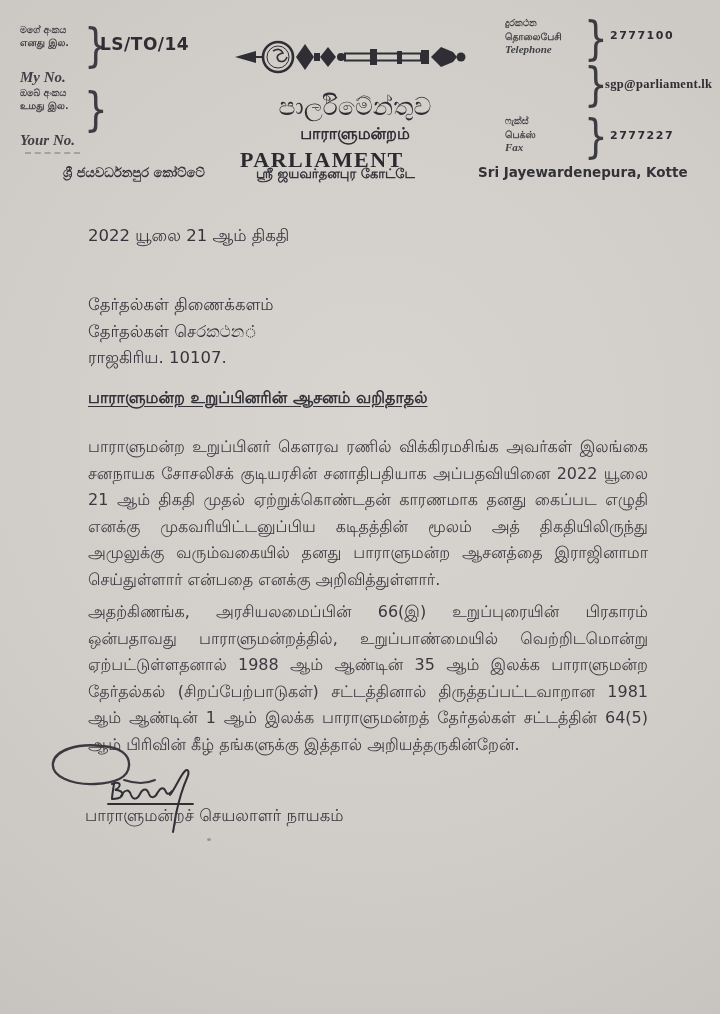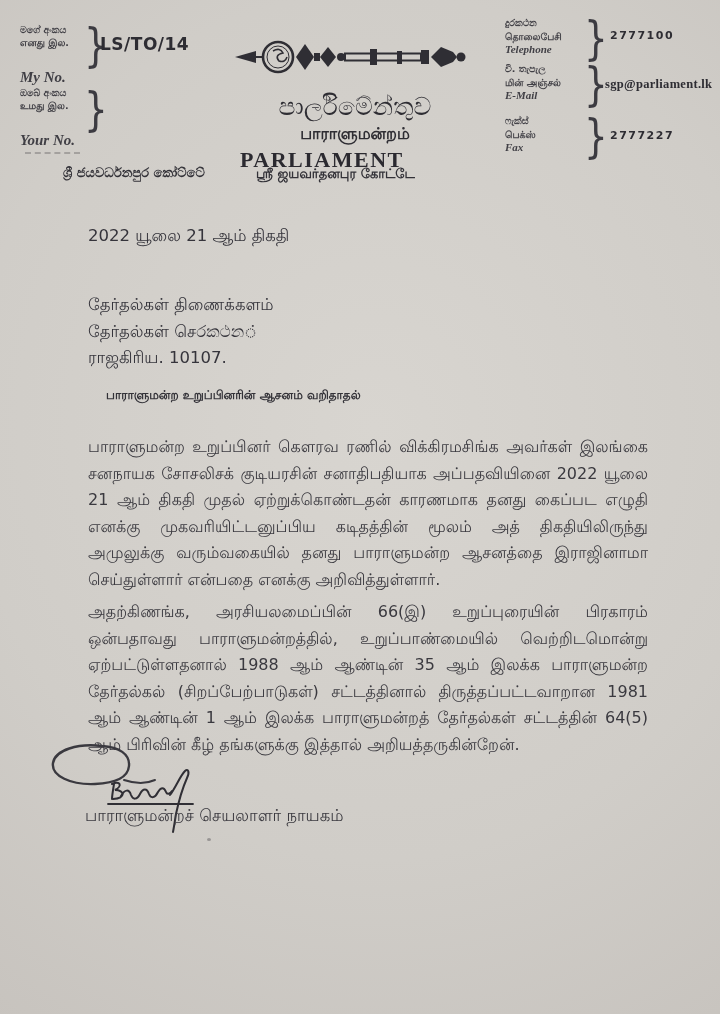--- a/index.html
+++ b/index.html
@@ -21,21 +21,21 @@
   .title-si{width:230px;text-align:center;font-size:25px;color:#2e2d33;}
   .title-ta{width:230px;text-align:center;font-size:16px;font-weight:bold;color:#2e2d33;}
   .title-en{width:230px;text-align:left;font-family:"Liberation Serif", serif;font-size:22px;font-weight:bold;letter-spacing:1.5px;color:#2b2a30;}
   .loc{font-size:13px;font-weight:bold;color:#333238;white-space:nowrap;}
   .contact-labels{width:82px;font-size:9.5px;line-height:13.5px;font-weight:bold;color:#403f45;}
   .contact-labels .en{font-family:"Liberation Serif", serif;font-style:italic;font-size:11px;}
   .contact-value{font-size:11px;font-weight:bold;letter-spacing:1.5px;color:#2e2d33;}
   .contact-value.email{font-family:"Liberation Serif", serif;font-size:12.5px;letter-spacing:.3px;}
   .date-line{font-size:16.5px;}
   .addr-line{font-size:16.5px;}
-  .subject{font-size:12px;font-weight:bold;text-underline-offset:3px;color:#333238;margin-left:18px;}
+  .subject{font-size:16px;font-weight:bold;text-decoration:underline;text-underline-offset:3px;color:#333238;}
   .para{width:560px;text-align:justify;line-height:26.5px;font-size:16px;color:#3a393f;margin-top:8px;}
   .sig-title{font-size:16.5px;color:#3a393f;}
   svg{display:block;}
   .artifact-dash{width:55px;border-top:2px dashed rgba(70,68,72,.32);}
   .artifact-dot{width:4px;height:3px;background:rgba(70,68,72,.4);border-radius:50%;}
 </style>
 </head>
 <body>
 
 <div class="page">
@@ -74,34 +74,30 @@
       <circle cx="229" cy="31" r="4.5" fill="#2f2e34" stroke="none"></circle>
     </svg>
   </div>
 
   <div class="abs title-si" style="left:240px;top:92px;">පාර්ලිමේන්තුව</div>
   <div class="abs title-ta" style="left:240px;top:124px;">பாராளுமன்றம்</div>
   <div class="abs title-en" style="left:240px;top:147px;">PARLIAMENT</div>
 
   <div class="abs loc" style="left:63px;top:165px;">ශ්‍රී ජයවර්ධනපුර කෝට්ටේ</div>
   <div class="abs loc" style="left:256px;top:166px;">ஸ்ரீ ஜயவர்தனபுர கோட்டே</div>
+  <div class="abs loc" style="left:478px;top:164px;font-size:13.5px;">Sri Jayewardenepura, Kotte</div>
 
   <div class="abs contact-labels" style="left:505px;top:16px;">
     <div>දුරකථන</div>
     <div>தொலைபேசி</div>
     <div class="en">Telephone</div>
   </div>
   <div class="abs brace" style="left:584px;top:15px;">}</div>
   <div class="abs contact-value" style="left:610px;top:29px;">2777100</div>
 
-  <div class="abs contact-labels" style="left:505px;top:62px;">
-    <div>වි. තැපැල</div>
-    <div>மின் அஞ்சல்</div>
-    <div class="en">E-Mail</div>
-  </div>
   <div class="abs brace" style="left:584px;top:61px;">}</div>
   <div class="abs contact-value email" style="left:605px;top:77px;">sgp@parliament.lk</div>
 
   <div class="abs contact-labels" style="left:505px;top:114px;">
     <div>ෆැක්ස්</div>
     <div>பெக்ஸ்</div>
     <div class="en">Fax</div>
   </div>
   <div class="abs brace" style="left:584px;top:113px;">}</div>
   <div class="abs contact-value" style="left:610px;top:129px;">2777227</div>

